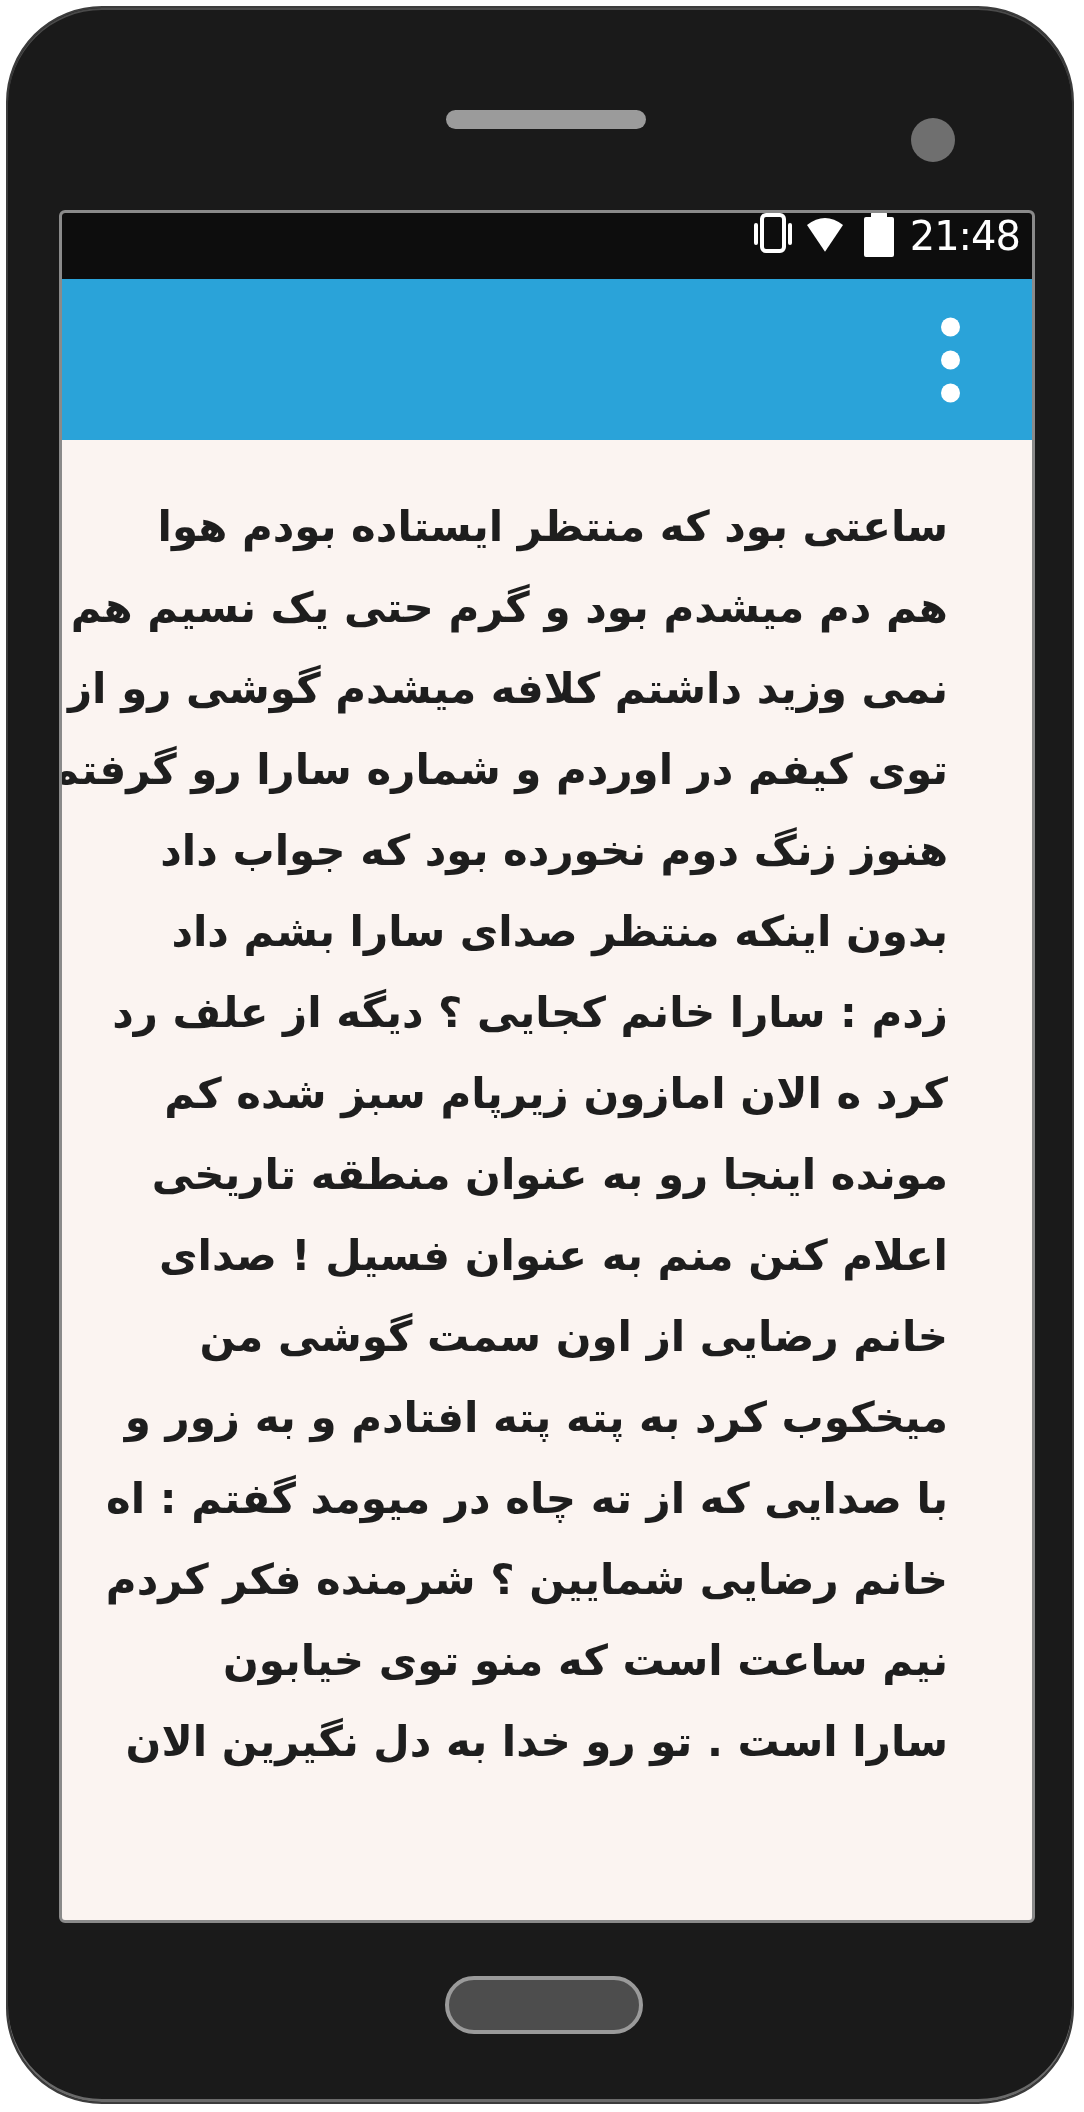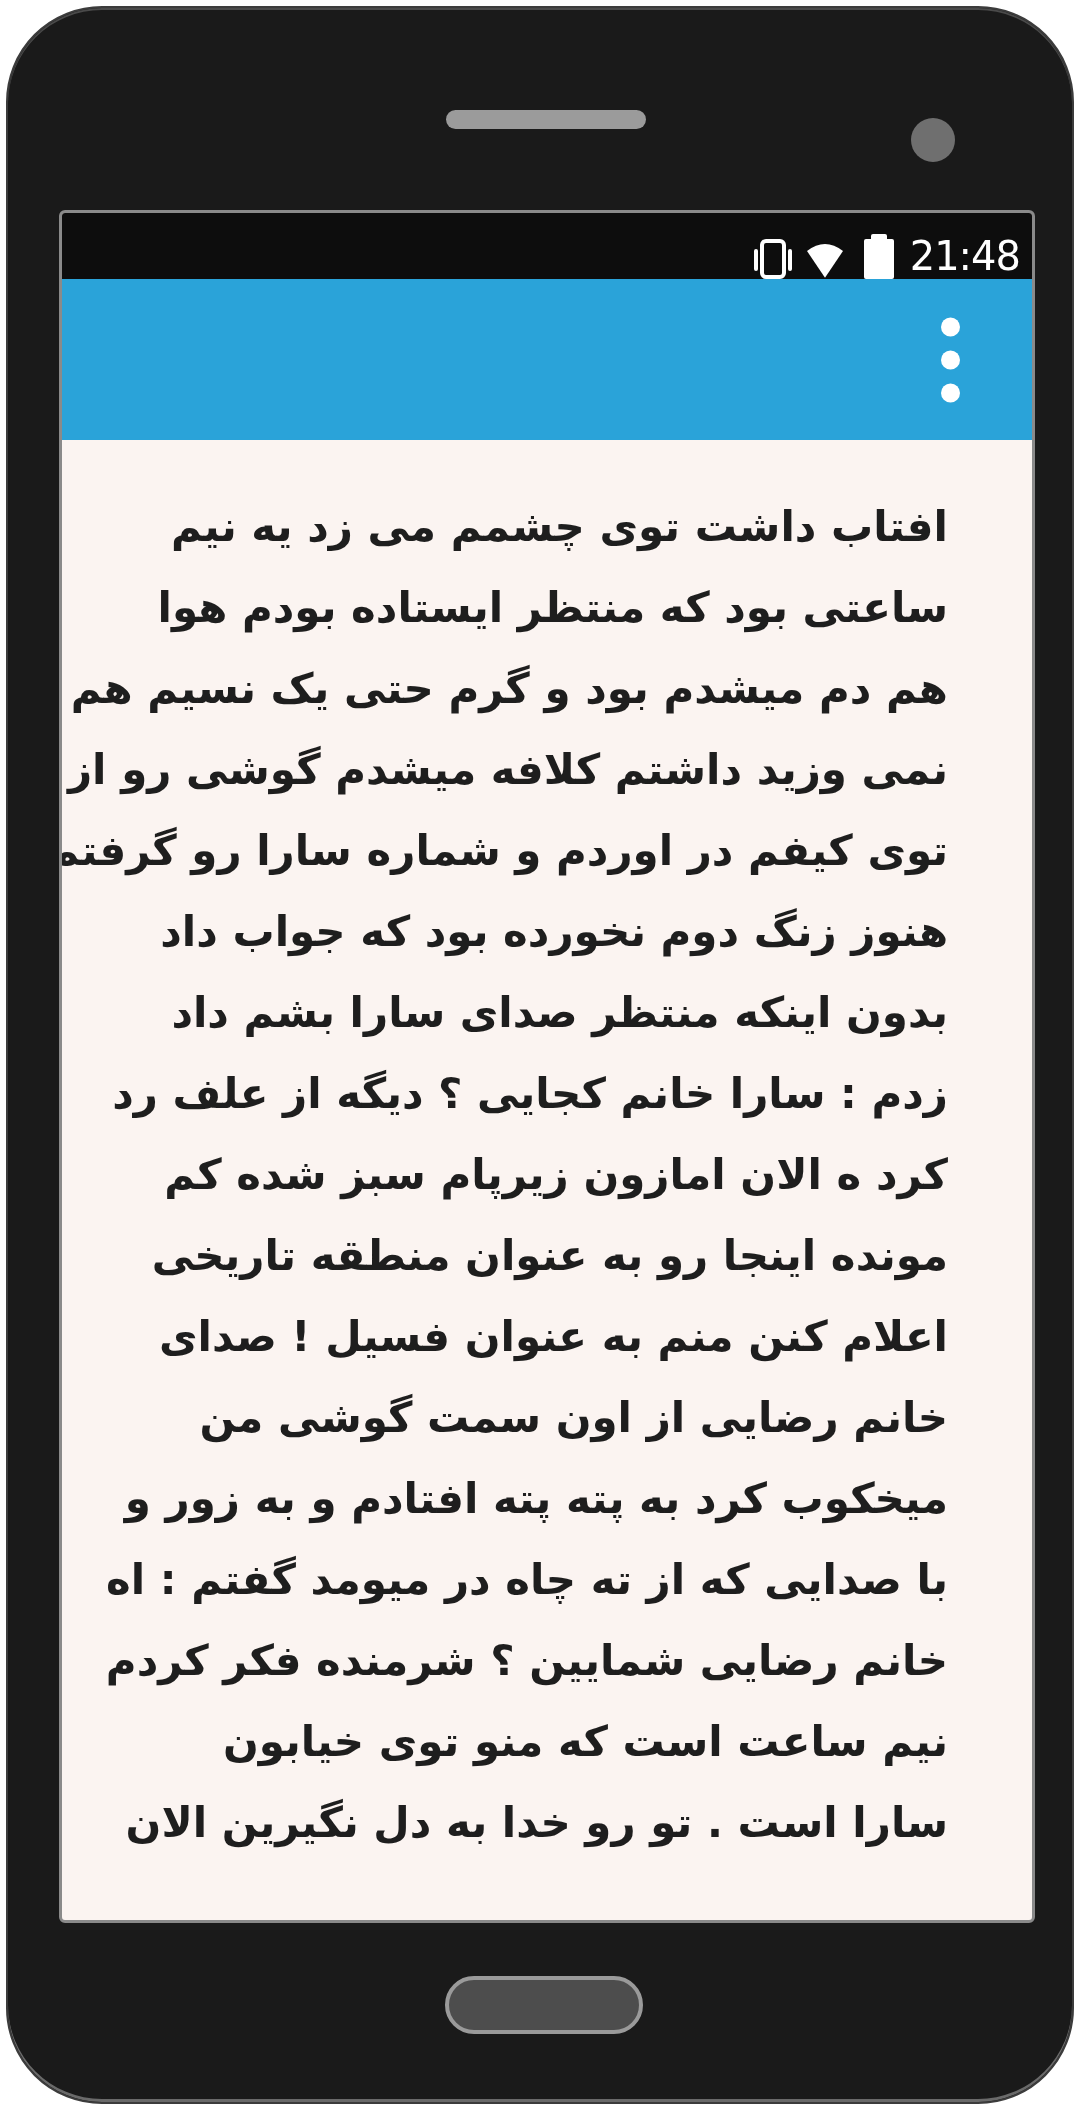--- a/index.html
+++ b/index.html
@@ -28,21 +28,21 @@
   }
   
   .screen{
     position:absolute;left:51px;top:202px;width:976px;height:1713px;
     border:3px solid #8a8a8a;border-radius:6px;box-sizing:border-box;
     background:var(--content-bg,#fbf4f1);overflow:hidden;
   }
   
   .statusbar{
     height:66px;background:var(--status-bg,#0d0d0d);
-    display:flex;align-items:flex-end;justify-content:flex-end;
+    display:flex;align-items:flex-start;justify-content:flex-end;
     gap:16px;padding-right:12px;
   }
   .sb-time{color:#ffffff;font-size:40px;letter-spacing:-1px;}
   .ic-vibrate{position:relative;width:26px;height:40px;border:4px solid #fff;border-radius:6px;box-sizing:border-box;}
   .ic-vibrate::before,.ic-vibrate::after{content:"";position:absolute;top:6px;width:4px;height:22px;background:#fff;border-radius:2px;}
   .ic-vibrate::before{left:-10px;}
   .ic-vibrate::after{right:-10px;}
   .ic-wifi{width:46px;height:40px;display:block;}
   .ic-batt{position:relative;width:30px;height:40px;background:#fff;border-radius:2px;margin-top:4px;}
   .ic-batt::before{content:"";position:absolute;top:-5px;left:7px;width:16px;height:5px;background:#fff;border-radius:2px 2px 0 0;}
@@ -87,21 +87,20 @@
       <div class="appbar">
         <div class="kebab">
           <i></i>
             <i></i>
             <i></i>
         </div>
       </div>
 
       <div class="content" dir="rtl">
 
-      <div class="line">افتاب داشت توی چشمم می زد یه نیم</div>
           <div class="line">ساعتی بود که منتظر ایستاده بودم هوا</div>
           <div class="line">هم دم میشدم بود و گرم حتی یک نسیم هم</div>
           <div class="line">نمی وزید داشتم کلافه میشدم گوشی رو از</div>
           <div class="line">توی کیفم در اوردم و شماره سارا رو گرفتم</div>
           <div class="line">هنوز زنگ دوم نخورده بود که جواب داد</div>
           <div class="line">بدون اینکه منتظر صدای سارا بشم داد</div>
           <div class="line">زدم : سارا خانم کجایی ؟ دیگه از علف رد</div>
           <div class="line">کرد ه الان امازون زیرپام سبز شده کم</div>
           <div class="line">مونده اینجا رو به عنوان منطقه تاریخی</div>
           <div class="line">اعلام کنن منم به عنوان فسیل ! صدای</div>

